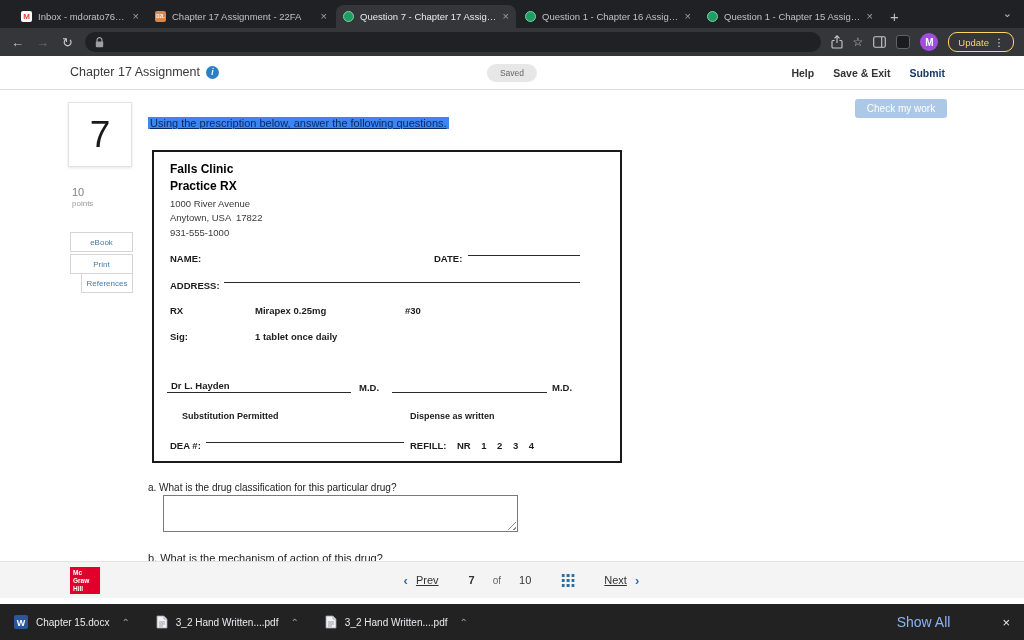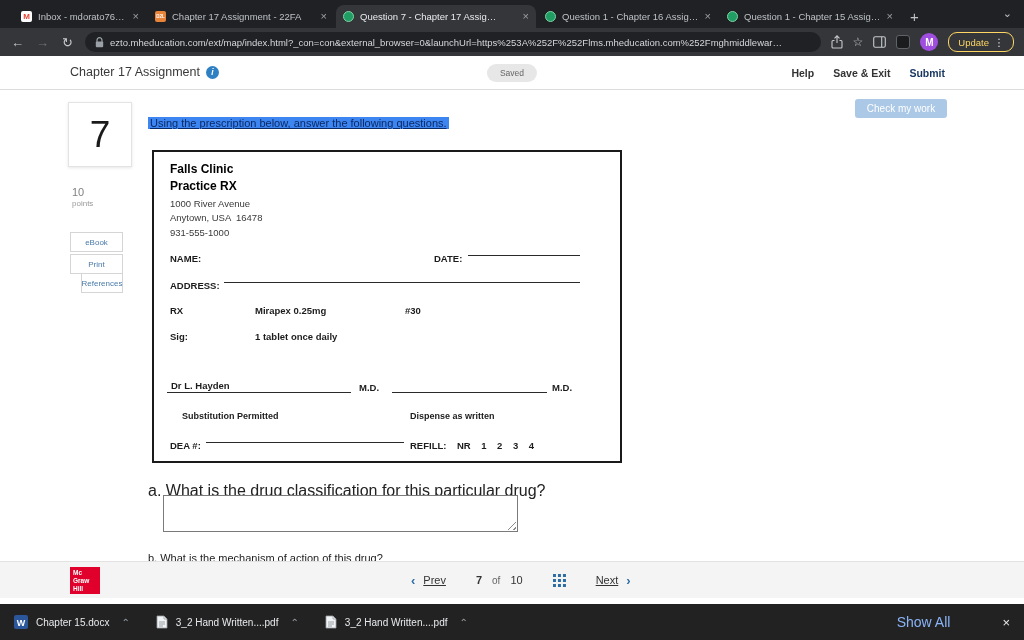--- a/index.html
+++ b/index.html
@@ -7,21 +7,21 @@
           font-family:"Liberation Sans",sans-serif;}
 
   
   .tabstrip{position:absolute;top:0;left:0;right:0;height:28px;background:#202124;
             display:flex;align-items:flex-end;padding-left:14px;box-sizing:border-box;}
   .tab{height:23px;display:flex;align-items:center;gap:6px;padding:0 7px;margin-right:2px;
        border-radius:8px 8px 0 0;color:#bdc1c6;font-size:9.5px;box-sizing:border-box;min-width:0;}
   .tab.active{background:#35363a;color:#e8eaed;}
   .tab .title{flex:1;overflow:hidden;text-overflow:ellipsis;white-space:nowrap;}
   .tab .close{color:#9aa0a6;font-size:11px;flex:none;line-height:1;}
-  .t1{width:132px}.t2{width:186px}.t3{width:200px}.t4{width:180px}.t5{width:180px}
+  .t1{width:132px}.t2{width:186px}.t3{width:180px}.t4{width:180px}.t5{width:180px}
   .favicon{width:11px;height:11px;flex:none;border-radius:2px;display:flex;align-items:center;justify-content:center;}
   .fav-gmail{background:#fff;color:#ea4335;font-size:8px;font-weight:700;}
   .fav-d2l{background:#e8833a;color:#fff;font-size:4.5px;font-weight:700;border-radius:2px;}
   .fav-connect{background:#1f9d62;border-radius:50%;border:1px solid #7fd3a6;box-sizing:border-box;}
   .newtab{color:#c0c3c6;font-size:15px;margin:0 0 4px 8px;line-height:1;}
   .tabsearch{position:absolute;right:12px;top:7px;color:#c0c3c6;font-size:11px;}
 
   .toolbar{position:absolute;top:28px;left:0;right:0;height:28px;background:#35363a;
            display:flex;align-items:center;gap:10px;padding:0 10px;box-sizing:border-box;}
   .navicon{color:#c6c9cc;font-size:13px;width:15px;text-align:center;flex:none;line-height:1;}
@@ -51,21 +51,21 @@
   .ph-right .submit{font-weight:700;color:#16355f;}
 
   
   .qnum-box{position:absolute;left:68px;top:102px;width:62px;height:63px;background:#fff;
             border:1px solid #e3e3e3;box-shadow:0 1px 3px rgba(0,0,0,.10);
             display:flex;align-items:center;justify-content:center;}
   .qnum{font-size:37px;color:#1a1a1a;}
   .points{position:absolute;left:72px;top:185px;line-height:1.3;}
   .points .val{font-size:11px;color:#808080;}
   .points .lab{font-size:8px;color:#9a9a9a;}
-  .res-box{position:absolute;left:70px;top:232px;width:53px;}
+  .res-box{position:absolute;left:70px;top:232px;width:63px;}
   .res-item{height:20px;border:1px solid #d5d5d5;background:#fff;display:flex;align-items:center;
             justify-content:center;font-size:8px;color:#4a7aa8;box-sizing:border-box;}
   .res-item.first{margin-bottom:2px;}
   .res-item.joined{margin-top:-1px;margin-left:11px;}
   .check-work{position:absolute;left:855px;top:99px;width:92px;height:19px;background:#abc8e6;
               border-radius:3px;color:#fff;font-size:10px;display:flex;align-items:center;justify-content:center;}
   .instruction{position:absolute;left:148px;top:117px;font-size:11px;background:#3d85f0;color:#0a2a66;
                text-decoration:underline;padding:0 2px;white-space:nowrap;}
 
   
@@ -73,40 +73,40 @@
           background:#fff;box-sizing:border-box;}
   .rx-box span{position:absolute;}
   .rx-h{font-weight:700;font-size:12px;color:#000000;}
   .rx-a{font-size:9.5px;color:#3a3a3a;}
   .rx-b{font-weight:700;font-size:9.5px;color:#1c1c1c;}
   .rx-s{font-weight:700;font-size:9px;color:#1c1c1c;}
   .blank{border-bottom:1px solid #2a2a2a;height:13px;line-height:13px;box-sizing:border-box;}
   .pre{white-space:pre;}
 
   
-  .qa{position:absolute;left:148px;top:482px;font-size:16px;color:#222;}
+  .qa{position:absolute;left:148px;top:482px;font-size:10px;color:#222;}
   .answer-box{position:absolute;left:163px;top:495px;width:355px;height:37px;border:1px solid #7a7a7a;
               background:#fff;box-sizing:border-box;}
   .resize-corner{position:absolute;right:1px;bottom:1px;width:10px;height:10px;
                  background:repeating-linear-gradient(135deg,#8a8a8a 0 1px,transparent 1px 4px);
                  clip-path:polygon(100% 0,0 100%,100% 100%);}
   .qb{position:absolute;left:148px;top:552px;font-size:11px;color:#222;}
 
   
   .footer{position:absolute;left:0;top:561px;width:100%;height:37px;background:#f4f4f4;
           border-top:1px solid #e2e2e2;box-sizing:border-box;}
   .mh-logo{position:absolute;left:70px;top:5px;width:30px;height:27px;background:#e0002b;color:#fff;
            font-size:6.5px;font-weight:700;line-height:1.25;padding:2px 0 0 3px;box-sizing:border-box;}
   .pagination{position:absolute;left:50%;transform:translateX(-46%);top:0;height:100%;
               display:flex;align-items:center;gap:8px;font-size:11px;color:#333;}
   .chev{color:#2e6da4;font-size:13px;font-weight:700;line-height:1;}
   .pg-link{text-decoration:underline;color:#333;}
   .sp{width:14px;}
   .pg-cur{font-weight:700;}
-  .pg-of{color:#666;font-size:10px;margin:0 2px;}
+  .pg-of{color:#666;font-size:10px;margin:0 10px;}
   .grid-ico{display:flex;align-items:center;}
 
   
   .downloads{position:absolute;left:0;top:604px;width:100%;height:36px;background:#222;
              display:flex;align-items:center;gap:26px;padding:0 14px;box-sizing:border-box;color:#e8eaed;}
   .dl-item{display:flex;align-items:center;gap:8px;font-size:10px;}
   .dl-caret{color:#9aa0a6;font-size:10px;margin-left:4px;}
   .dl-spacer{flex:1;}
   .show-all{color:#8ab4f8;font-size:14px;}
   .dl-close{color:#e8eaed;font-size:13px;margin-left:26px;}
@@ -150,21 +150,20 @@
     <span class="navicon">←</span>
     <span class="navicon disabled">→</span>
     <span class="navicon">↻</span>
     <div class="omnibox">
       <span class="tool-ico">
         <svg width="9" height="11" viewBox="0 0 9 11">
             <path d="M2 5V3.2a2.5 2.5 0 0 1 5 0V5" fill="none" stroke="#9aa0a6" stroke-width="1.2"></path>
             <rect x="0.8" y="4.6" width="7.4" height="5.6" rx="1" fill="#9aa0a6"></rect>
           </svg>
       </span>
-      <span class="url">ezto.mheducation.com/ext/map/index.html?_con=con&amp;external_browser=0&amp;launchUrl=https%253A%252F%252Flms.mheducation.com%252Fmghmiddlewar…</span>
     </div>
     <span class="tool-ico">
       <svg width="12" height="14" viewBox="0 0 12 14">
           <path d="M6 1v7M3.5 3.3 6 .8l2.5 2.5" fill="none" stroke="#c6c9cc" stroke-width="1.1"></path>
           <path d="M3.5 5.5H2a1 1 0 0 0-1 1V12a1 1 0 0 0 1 1h8a1 1 0 0 0 1-1V6.5a1 1 0 0 0-1-1H8.5" fill="none" stroke="#c6c9cc" stroke-width="1.1"></path>
         </svg>
     </span>
     <span class="tool-ico">☆</span>
     <span class="tool-ico">
       <svg width="13" height="12" viewBox="0 0 13 12">
@@ -209,21 +208,21 @@
   </div>
 
   <div class="check-work">Check my work</div>
 
   <div class="instruction">Using the prescription below, answer the following questions.</div>
 
   <div class="rx-box">
     <span class="rx-h" style="left:16px;top:10px">Falls Clinic</span>
     <span class="rx-h" style="left:16px;top:27px">Practice RX</span>
     <span class="rx-a" style="left:16px;top:46px">1000 River Avenue</span>
-    <span class="rx-a pre" style="left:16px;top:60px">Anytown, USA  16478</span>
+    <span class="rx-a pre" style="left:16px;top:60px">Anytown, USA  17822</span>
     <span class="rx-a" style="left:16px;top:75px">931-555-1000</span>
 
     <span class="rx-b" style="left:16px;top:101px">NAME:</span>
     <span class="rx-b" style="left:280px;top:101px">DATE:</span>
     <span class="blank" style="left:314px;top:91px;width:112px"></span>
 
     <span class="rx-b" style="left:16px;top:128px">ADDRESS:</span>
     <span class="blank" style="left:70px;top:118px;width:356px"></span>
 
     <span class="rx-b" style="left:16px;top:153px">RX</span>

